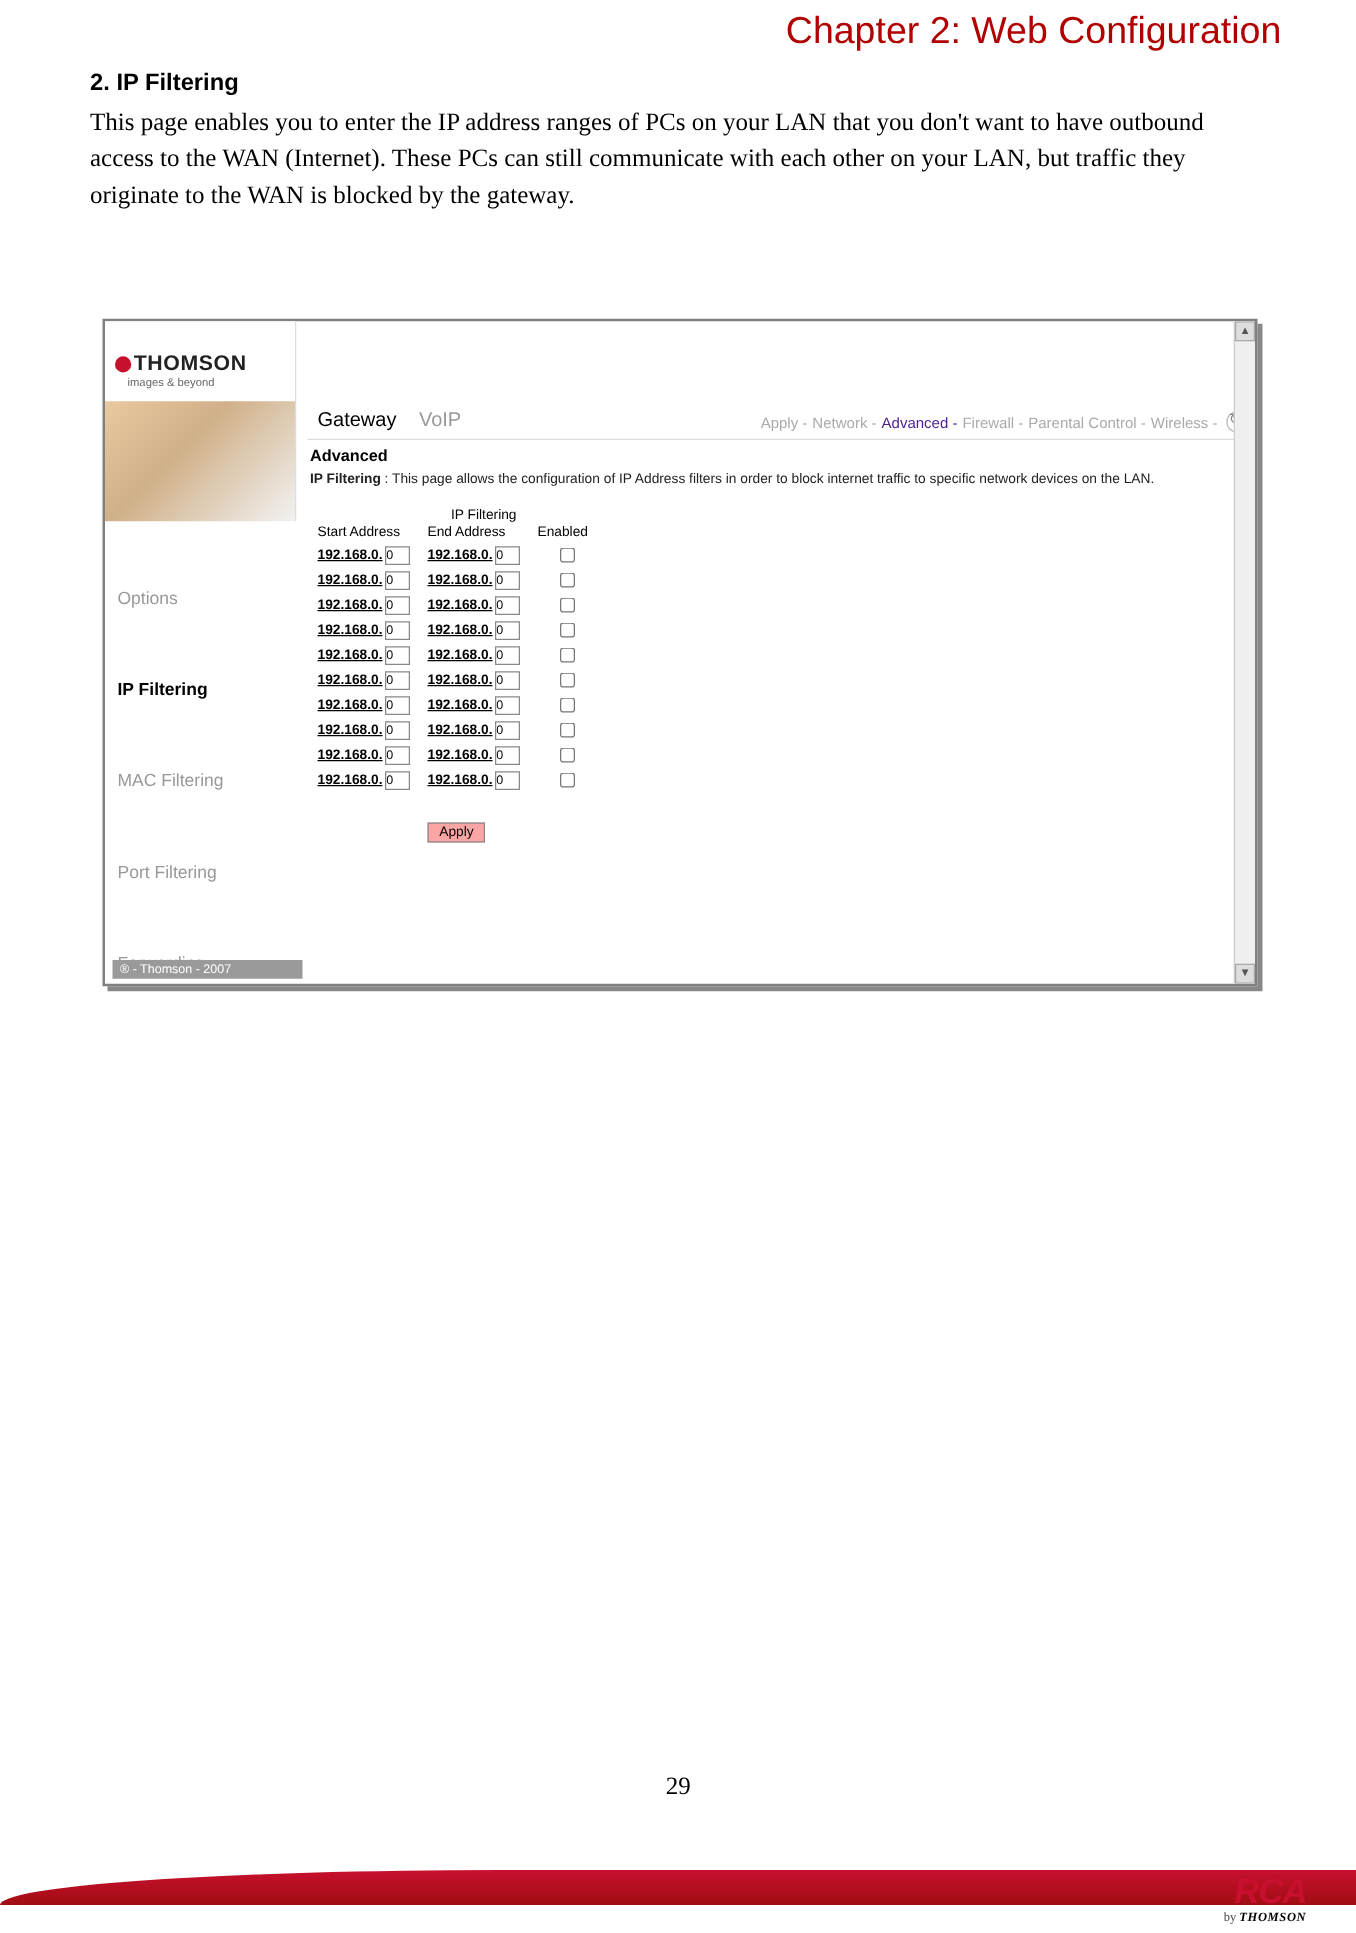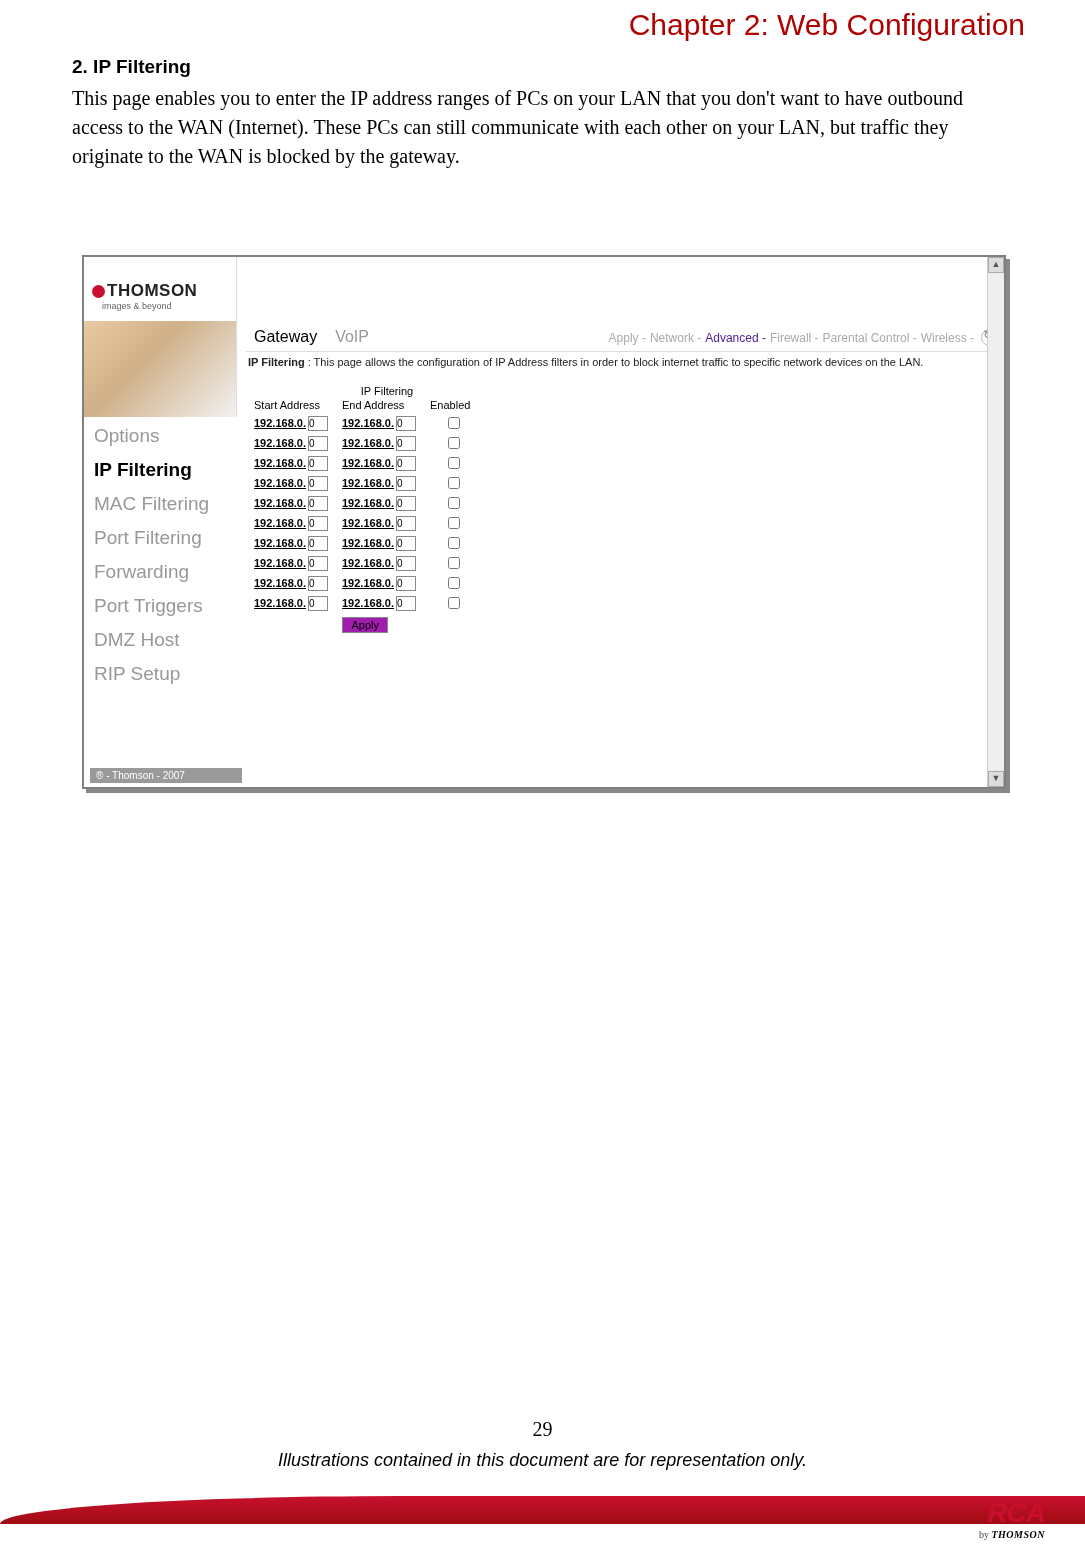--- a/index.html
+++ b/index.html
@@ -9,21 +9,21 @@
   .body-text{position:absolute;left:72px;top:84px;width:940px;font-size:20px;line-height:29px;}
   .figure-frame{position:absolute;left:82px;top:255px;width:920px;height:530px;border:2px solid #808080;box-shadow:4px 4px 0 #888;background:#fff;overflow:hidden;font-family:Arial,Helvetica,sans-serif;}
   .banner{position:relative;height:64px;background:linear-gradient(#c61017 0%,#b30d13 60%,#8e0a0f 100%);}
   .admin-label{position:absolute;right:14px;top:8px;color:#fff;font-size:34px;letter-spacing:1px;font-family:"Trebuchet MS",sans-serif;}
   .logo-block{position:absolute;left:0;top:0;width:152px;height:160px;background:#fff;border-right:1px solid #ddd;}
   .thomson-logo{position:absolute;left:8px;top:24px;font-size:17px;font-weight:bold;color:#222;letter-spacing:0.5px;}
   .thomson-dot{display:inline-block;width:13px;height:13px;background:#c8102e;border-radius:50%;vertical-align:middle;margin-right:2px;}
   .thomson-tag{position:absolute;left:18px;top:44px;font-size:9px;color:#666;}
   .person-img{position:absolute;left:0;top:64px;width:152px;height:96px;background:linear-gradient(135deg,#e8c9a0 0%,#d0b088 40%,#f2f2f2 100%);}
   .sidebar{position:absolute;left:0;top:162px;width:152px;}
-  .sidebar-item{padding:6px 8px 6px 10px;font-size:19px;color:#989898;font-family:"Trebuchet MS",sans-serif;}
+  .sidebar-item{padding:6px 8px 6px 10px;font-size:14px;color:#989898;font-family:"Trebuchet MS",sans-serif;margin-top:45px;}
   .sidebar-item.active{color:#000;font-weight:bold;}
   .footer-copy{position:absolute;left:6px;bottom:4px;font-size:10px;color:#fff;background:#9a9a9a;padding:2px 6px;width:140px;}
   .topnav{position:absolute;left:162px;top:68px;right:0;height:26px;border-bottom:1px solid #ddd;font-size:12px;}
   .topnav .main-tabs{position:absolute;left:8px;top:3px;}
   .topnav .main-tabs span{font-family:"Trebuchet MS",sans-serif;font-size:16px;color:#999;margin-right:18px;}
   .topnav .main-tabs span.active{color:#000;}
   .subnav{position:absolute;right:28px;top:6px;font-size:12px;color:#aaa;}
   .subnav span{margin:0 2px;}
   .subnav span.active{color:#4c1d95;}
   .refresh-icon{position:absolute;right:6px;top:4px;width:15px;height:15px;border:1px solid #bbb;border-radius:50%;}
@@ -35,21 +35,21 @@
   .filter-table{margin-left:8px;}
   .filter-table .caption{text-align:center;font-size:11px;margin-bottom:2px;width:266px;}
   .filter-table table{border-collapse:collapse;}
   .filter-table th{font-weight:normal;font-size:11px;text-align:left;padding:0 6px 2px 0;}
   .filter-table th.enabled{text-align:right;}
   .ip-cell{font-size:11px;font-weight:bold;white-space:nowrap;padding:1px 14px 1px 0;text-decoration:underline;}
   .ip-cell input{width:18px;height:13px;font-size:10px;border:1px solid #888;padding:0;margin-left:2px;}
   .chk-cell{text-align:center;}
   .chk-cell input{width:12px;height:12px;}
   .apply-row td{text-align:center;padding-top:4px;}
-  .apply-btn{font-size:11px;padding:1px 8px;border:1px solid #888;background:#a21caf;}
+  .apply-btn{font-size:11px;padding:1px 8px;border:1px solid #888;background:#fca5a5;margin-top:20px;}
   .scrollbar-v{position:absolute;right:0;top:0;bottom:0;width:16px;background:#efefef;border-left:1px solid #ccc;}
   .sb-btn{position:absolute;left:0;width:16px;height:16px;background:#ddd;border:1px solid #aaa;box-sizing:border-box;font-size:9px;color:#555;text-align:center;line-height:13px;}
   .sb-up{top:0;}
   .sb-down{bottom:0;}
   .fig-caption{position:absolute;width:100%;text-align:center;top:830px;font-size:20px;}
   .page-number{position:absolute;width:100%;text-align:center;bottom:105px;font-size:20px;}
   .disclaimer{position:absolute;width:100%;text-align:center;bottom:75px;font-family:"Trebuchet MS",sans-serif;font-style:italic;font-size:18px;}
   .footer-band{position:absolute;left:0;bottom:0;width:100%;height:55px;background:#fff;}
   .footer-swoosh{position:absolute;left:0;bottom:22px;width:100%;height:28px;background:linear-gradient(#c8102e,#a00d12);border-top-left-radius:400px 28px;border-top-right-radius:0;}
   .rca-block{position:absolute;right:40px;bottom:6px;text-align:right;}
@@ -88,20 +88,21 @@
       </div>
     <div class="footer-copy">® - Thomson - 2007</div>
 
     <div class="topnav">
       <div class="main-tabs" id="main-tabs"><span class="active">Gateway</span><span>VoIP</span></div>
       <div class="subnav" id="sub-tabs"><span>Apply -</span><span>Network -</span><span class="active">Advanced -</span><span>Firewall -</span><span>Parental Control -</span><span>Wireless -</span></div>
       <div class="refresh-icon"></div>
     </div>
 
     <div class="content">
+      <div class="content-title">Advanced</div>
       <div class="content-desc">
         <b>IP Filtering</b><span> :  This page allows the configuration of IP Address filters in order to block internet traffic to specific network devices on the LAN.</span>
       </div>
       <div class="filter-table">
         <div class="caption">IP Filtering</div>
         <table>
           <thead>
             <tr>
               <th>Start Address</th>
               <th>End Address</th>
@@ -171,21 +172,20 @@
       </div>
     </div>
 
     <div class="scrollbar-v">
       <div class="sb-btn sb-up">▲</div>
       <div class="sb-btn sb-down">▼</div>
     </div>
   </div>
 
   <div class="page-number">29</div>
-  <div class="disclaimer">Illustrations contained in this document are for representation only.</div>
 
   <div class="footer-band">
     <div class="footer-swoosh"></div>
     <div class="rca-block">
       <div class="rca-logo">RCA</div>
       <div class="rca-sub">
         <span>by </span><b>THOMSON</b>
       </div>
     </div>
   </div>

